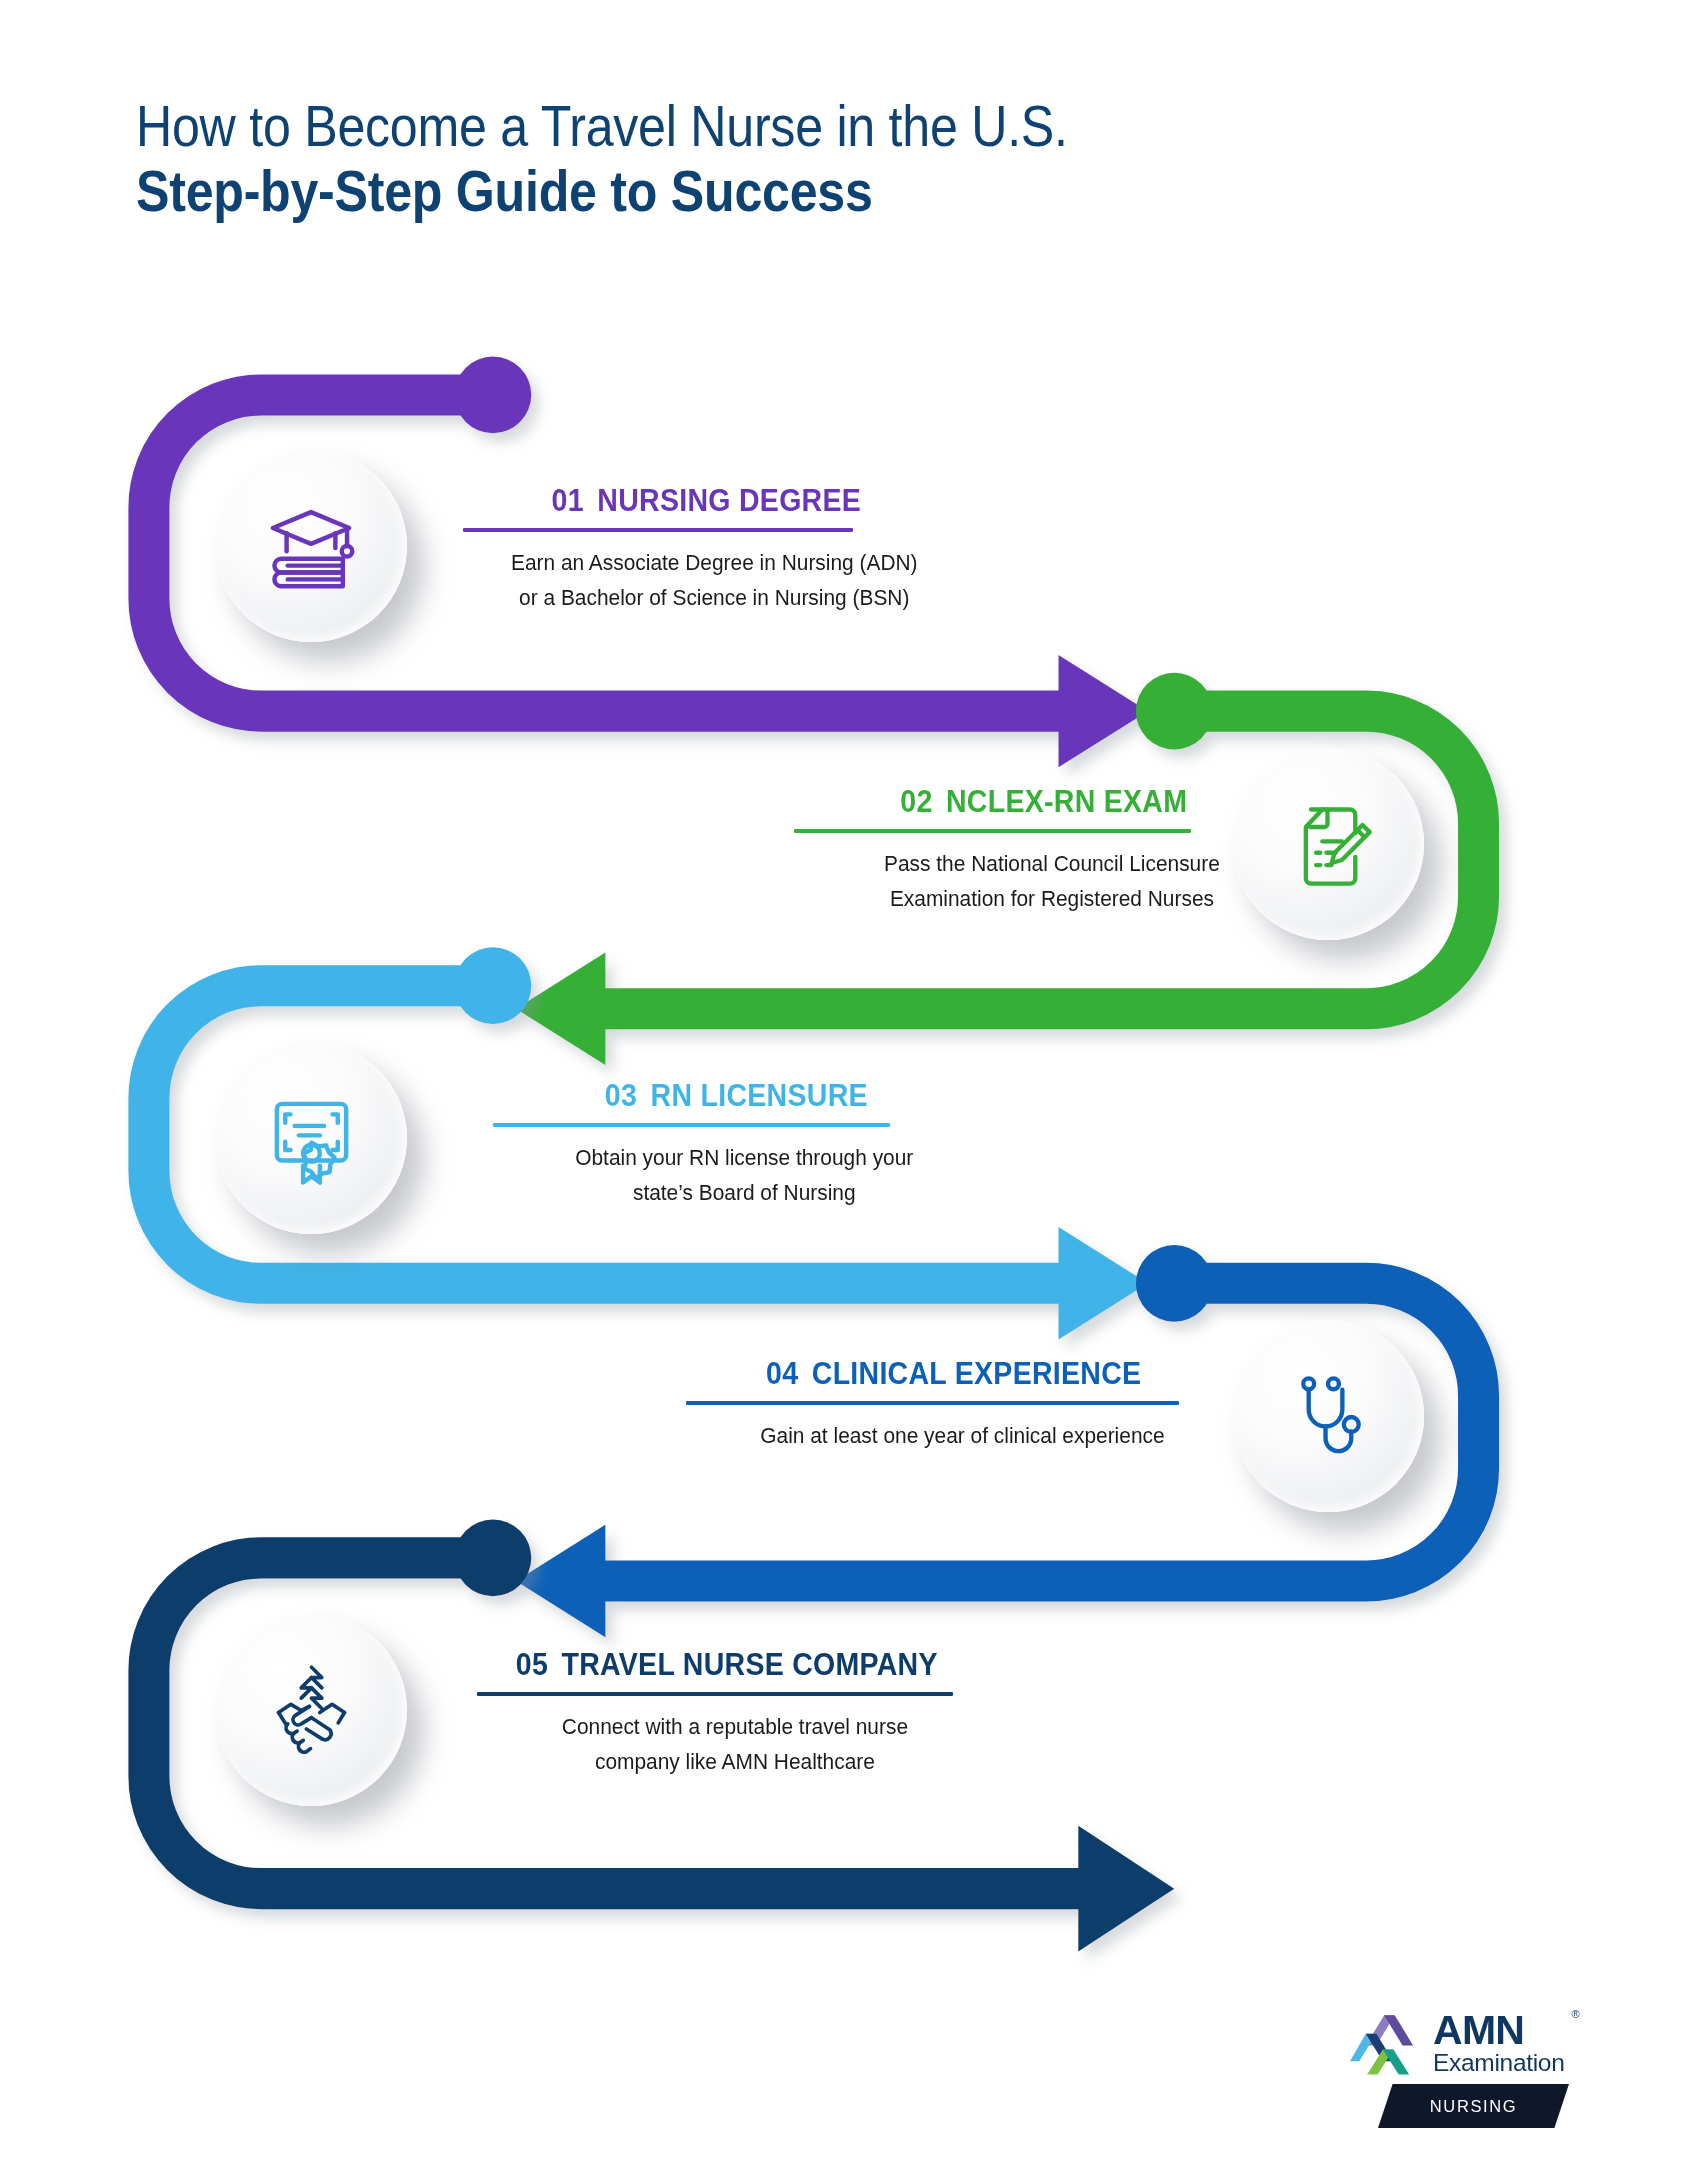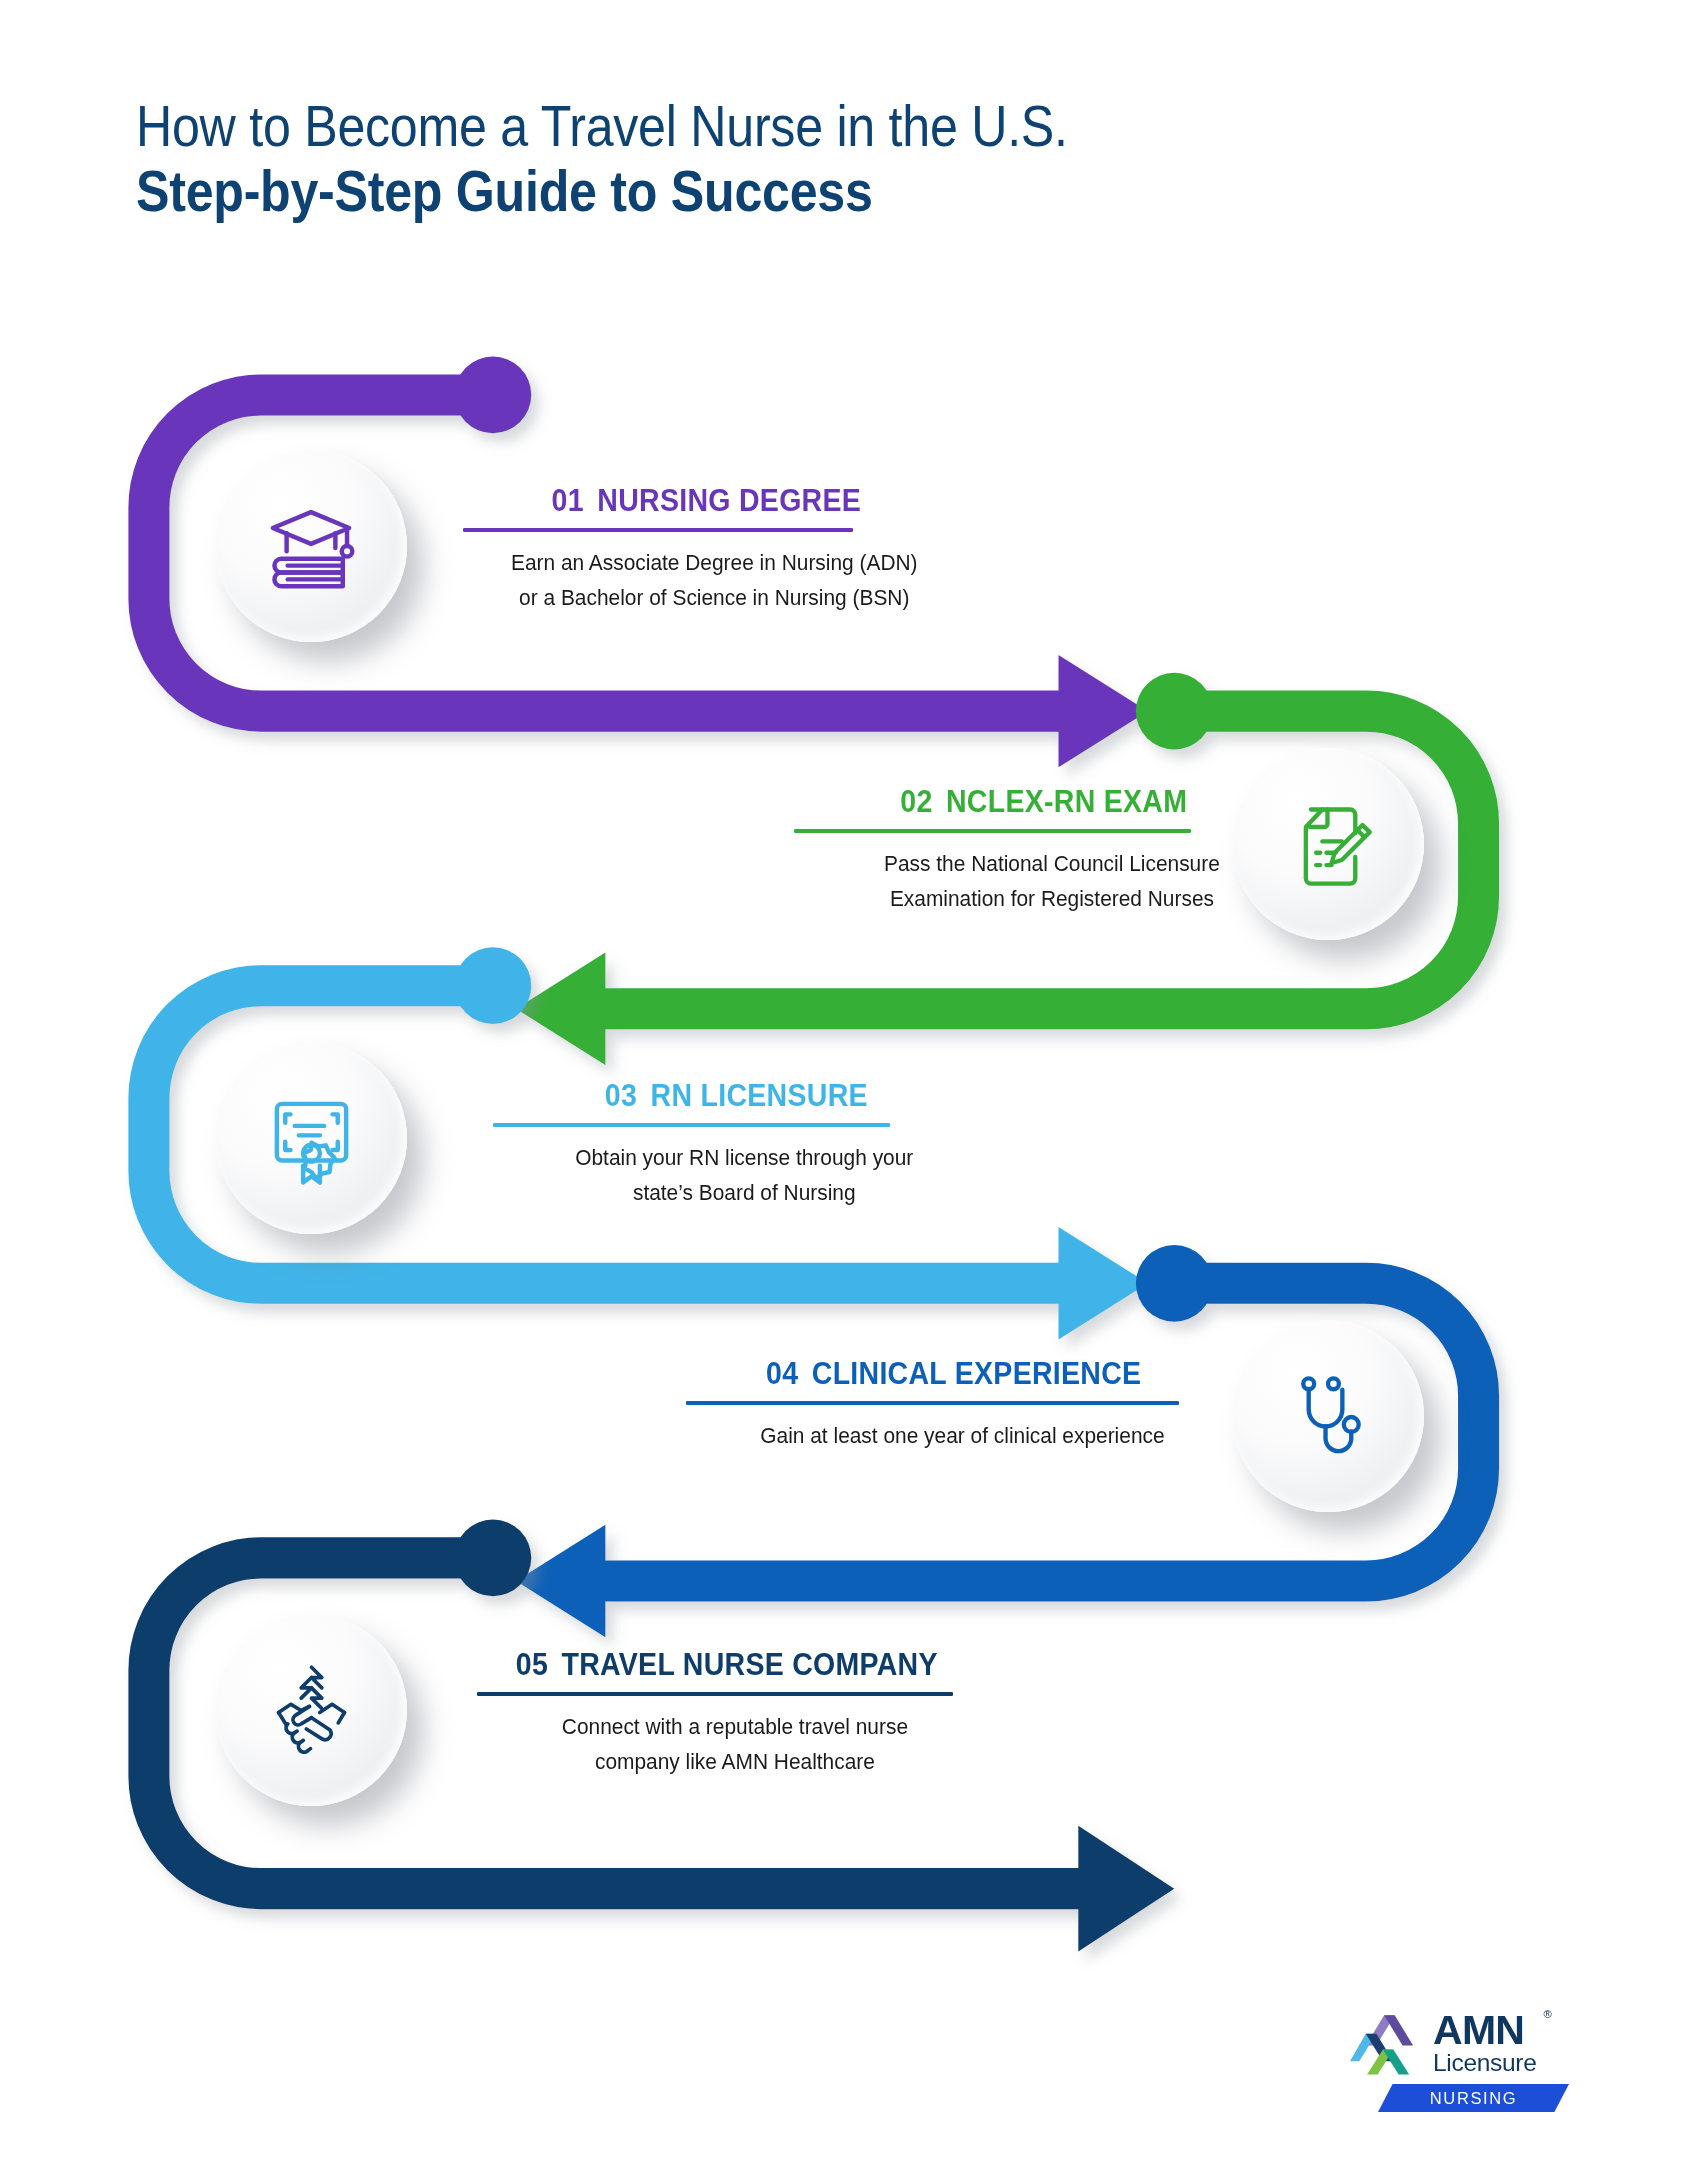--- a/index.html
+++ b/index.html
@@ -139,23 +139,23 @@
     font-weight: 400;
     font-size: 24.5px;
     color: #10375F;
     letter-spacing: -0.3px;
     line-height: 1;
     margin-top: 1.3px;
   }
   #amn-banner {
     margin-top: 8px;
     margin-left: 28px;
-    height: 28px;
+    height: 44px;
     width: 191px;
-    background: #1d4ed8;
+    background: #0f172a;
     display: flex;
     align-items: center;
     justify-content: center;
     clip-path: polygon(14.6px 0, 100% 0, calc(100% - 14.6px) 100%, 0 100%);
   }
   #amn-banner span {
     font-family: "Liberation Sans", sans-serif;
     font-size: 16.5px;
     font-weight: 400;
     letter-spacing: 1.6px;
@@ -345,20 +345,20 @@
       <polygon points="68,6 96,52 80,52 52,6" fill="#5E4B9E"></polygon>
       <polygon points="24,34 40,34 14,76 0,76" fill="#4FB8E8"></polygon>
       <polygon points="40,34 66,76 50,76 24,34" fill="#1B3E73"></polygon>
       <polygon points="50,58 66,58 42,96 26,96" fill="#7DC242"></polygon>
       <polygon points="66,58 90,96 74,96 50,58" fill="#16A08A"></polygon>
     </svg>
     <div>
       <div class="amn-word">
         <span>AMN</span><span class="amn-reg">®</span>
       </div>
-      <div class="amn-sub">Licensure</div>
+      <div class="amn-sub">Examination</div>
     </div>
   </div>
   <div id="amn-banner">
     <span>NURSING</span>
   </div>
 </div>
 
 
 </body></html>

